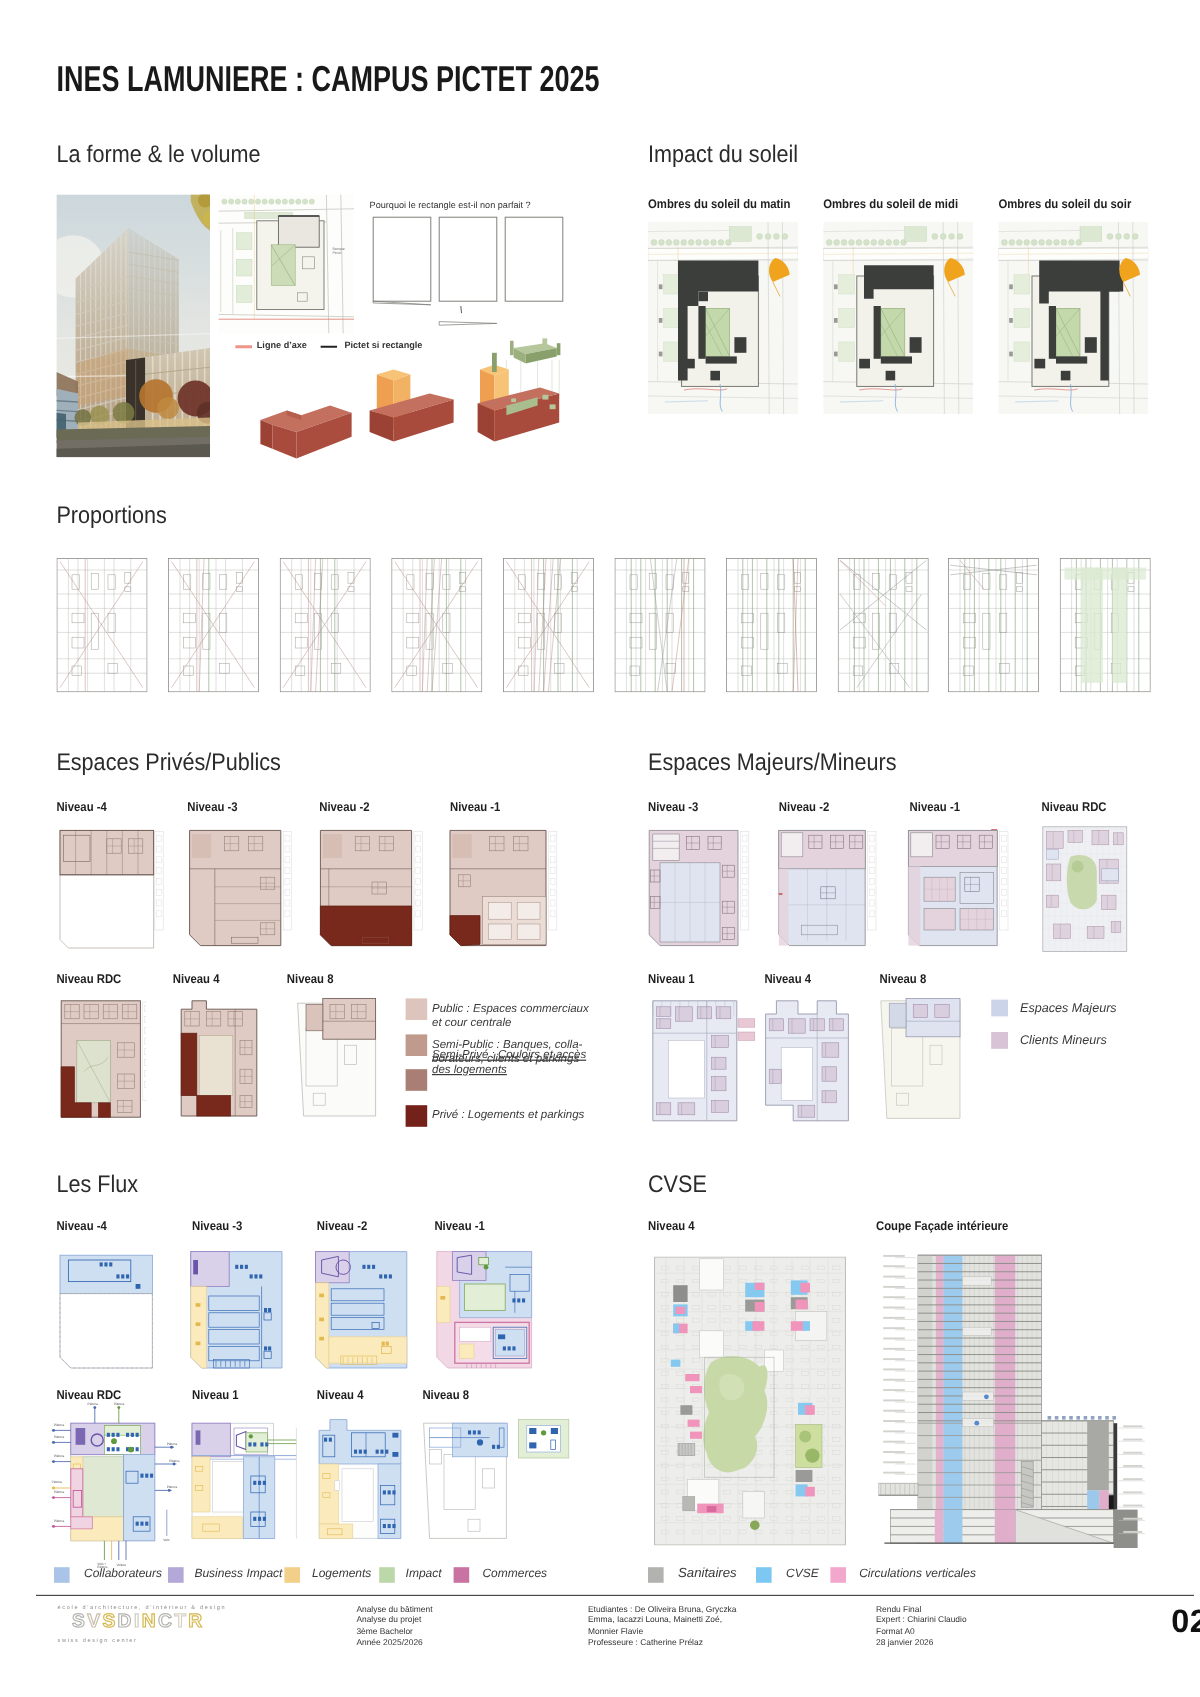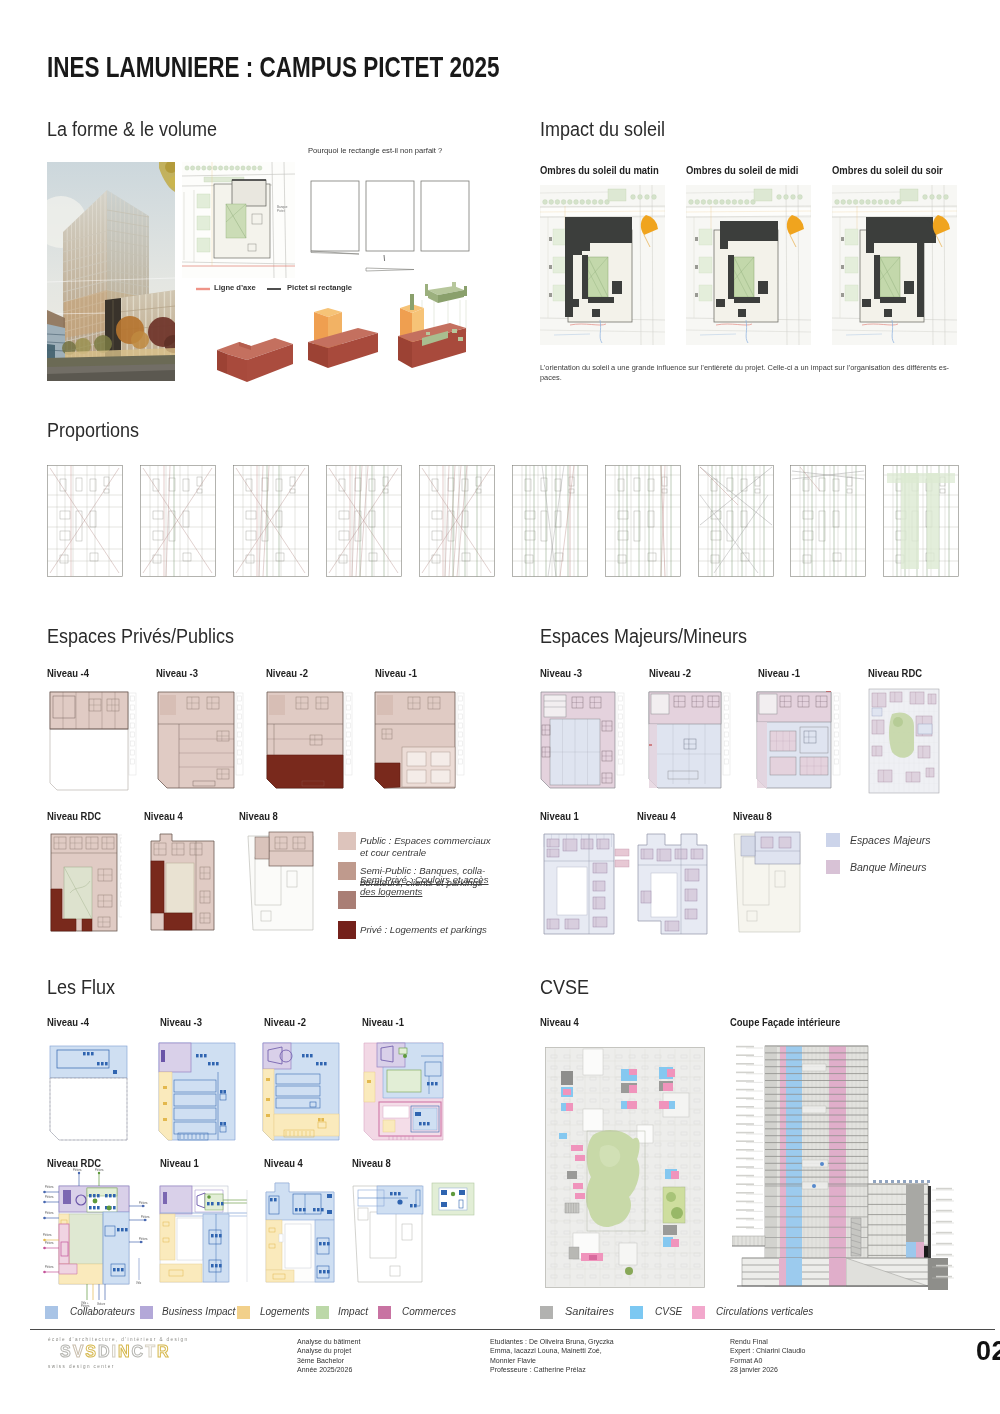--- a/index.html
+++ b/index.html
@@ -163,21 +163,21 @@
       <line x1="44" y1="42" x2="64" y2="76" stroke="#90ad7c" stroke-width="0.5"></line>
       <line x1="44" y1="60" x2="64" y2="42" stroke="#90ad7c" stroke-width="0.4"></line>
       <rect x="70" y="52" width="10" height="10" fill="none" stroke="#8a8a84" stroke-width="0.5"></rect>
       <rect x="66" y="82" width="8" height="7" fill="none" stroke="#8a8a84" stroke-width="0.5"></rect>
       <text x="95" y="46" font-size="3" fill="#777" font-family="Liberation Sans">Banque</text>
       <text x="95" y="50" font-size="3" fill="#777" font-family="Liberation Sans">Pictet</text>
       <line x1="0" y1="104" x2="113" y2="104" stroke="#e0766a" stroke-width="0.8" opacity="0.85"></line>
       <line x1="30" y1="0" x2="30" y2="104" stroke="#e8c88a" stroke-width="0.6" opacity="0.6"></line>
     </svg>
 
-<div class="abs small" style="left:308px;top:146px;">Pourquoi le rectangle est-il non parfait ?</div>
+<div class="abs small" style="left:308px;top:166px;">Pourquoi le rectangle est-il non parfait ?</div>
 <svg class="abs" style="left:308px;top:180px" width="164" height="95" viewBox="0 0 164 95">
       <rect x="3" y="1" width="48" height="70" fill="#fff" stroke="#7a7a76" stroke-width="0.8"></rect>
       <path d="M3,71 L51,74 L3,72.5 Z" fill="none" stroke="#7a7a76" stroke-width="0.6"></path>
       <rect x="58" y="1" width="48" height="70" fill="#fff" stroke="#7a7a76" stroke-width="0.8"></rect>
       <rect x="113" y="1" width="48" height="70" fill="#fff" stroke="#7a7a76" stroke-width="0.8"></rect>
       <line x1="76" y1="75" x2="76.6" y2="81" stroke="#555" stroke-width="0.8"></line>
       <path d="M58,88 L106,89.5 L58,91 Z" fill="none" stroke="#7a7a76" stroke-width="0.6"></path>
     </svg>
 
 <svg class="abs" style="left:196px;top:286px" width="14" height="6" viewBox="0 0 14 6">
@@ -394,21 +394,20 @@
       <rect x="72" y="96" width="10" height="13" fill="#3c3e3c"></rect>
       <rect x="52" y="124" width="8" height="8" fill="#3c3e3c"></rect>
       <rect x="30" y="114" width="9" height="8" fill="#3c3e3c"></rect>
       <path d="M104,50 C99,43 100,34 106,30 A15,15 0 0 1 118,44 Z" fill="#f0a41e"></path>
       <line x1="104" y1="50" x2="110" y2="62" stroke="#e8b55a" stroke-width="0.8"></line>
       <path d="M30,140 C45,137 60,142 66,139" fill="none" stroke="#e28880" stroke-width="0.7"></path>
       <path d="M60,135 C62,146 58,152 62,158" fill="none" stroke="#86aede" stroke-width="0.7"></path>
       <line x1="14" y1="150" x2="50" y2="149" stroke="#b8cfe6" stroke-width="0.6"></line>
     </svg>
 
-<div class="abs cap" style="left:540px;top:363px;white-space:nowrap;">L’orientation du soleil a une grande influence sur l’entièreté du projet. Celle-ci a un impact sur l’organisation des différents es-<br>paces.</div>
 
 <div class="abs h2" style="left:47px;top:419px;">Proportions</div>
 
 <svg class="abs" style="left:47px;top:465px" width="76" height="112" viewBox="0 0 76 112">
       <rect x="0.5" y="0.5" width="75" height="111" fill="#fff" stroke="#80807a" stroke-width="0.6"></rect>
       <line x1="10" y1="0.5" x2="10" y2="111.5" stroke="#a2a29a" stroke-width="0.35" opacity="0.8"></line>
       <line x1="18" y1="0.5" x2="18" y2="111.5" stroke="#a2a29a" stroke-width="0.35" opacity="0.8"></line>
       <line x1="26" y1="0.5" x2="26" y2="111.5" stroke="#a2a29a" stroke-width="0.35" opacity="0.8"></line>
       <line x1="40" y1="0.5" x2="40" y2="111.5" stroke="#a2a29a" stroke-width="0.35" opacity="0.8"></line>
       <line x1="48" y1="0.5" x2="48" y2="111.5" stroke="#a2a29a" stroke-width="0.35" opacity="0.8"></line>
@@ -1261,21 +1260,21 @@
       <rect x="8" y="5" width="14" height="20" fill="#d4d9e8" stroke="#8f93a8" stroke-width="0.45"></rect>
       <rect x="28" y="6" width="12" height="11" fill="#d8cede" stroke="#9d87a8" stroke-width="0.45"></rect>
       <rect x="46" y="6" width="12" height="11" fill="#d8cede" stroke="#9d87a8" stroke-width="0.45"></rect>
       <line x1="22" y1="20" x2="67" y2="20" stroke="#8f93a8" stroke-width="0.4"></line>
     </svg>
 
 <div class="abs" style="left:826px;top:833px;width:14px;height:14px;background:#ccd4ea"></div>
 <div class="abs leg" style="left:850px;top:835px;"><span style="font-size:10.5px">Espaces Majeurs</span></div>
 
 <div class="abs" style="left:826px;top:860px;width:14px;height:14px;background:#d8c2d6"></div>
-<div class="abs leg" style="left:850px;top:862px;"><span style="font-size:10.5px">Banque Mineurs</span></div>
+<div class="abs leg" style="left:850px;top:862px;"><span style="font-size:10.5px">Clients Mineurs</span></div>
 
 <div class="abs h2" style="left:47px;top:976px;">Les Flux</div>
 
 <div class="abs lab" style="left:47px;top:1016px;">Niveau -4</div>
 
 <div class="abs lab" style="left:160px;top:1016px;">Niveau -3</div>
 
 <div class="abs lab" style="left:264px;top:1016px;">Niveau -2</div>
 
 <div class="abs lab" style="left:362px;top:1016px;">Niveau -1</div>

